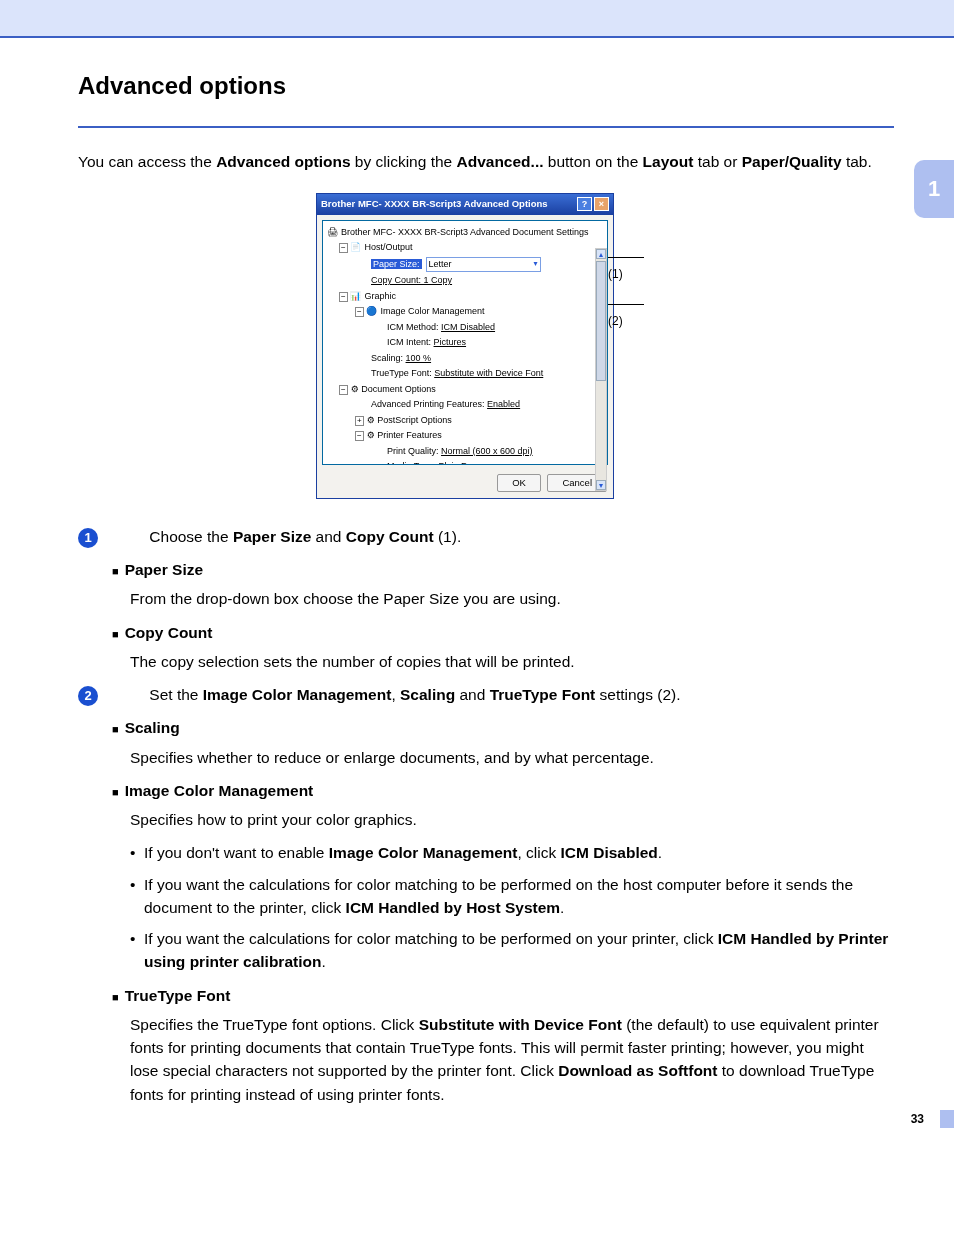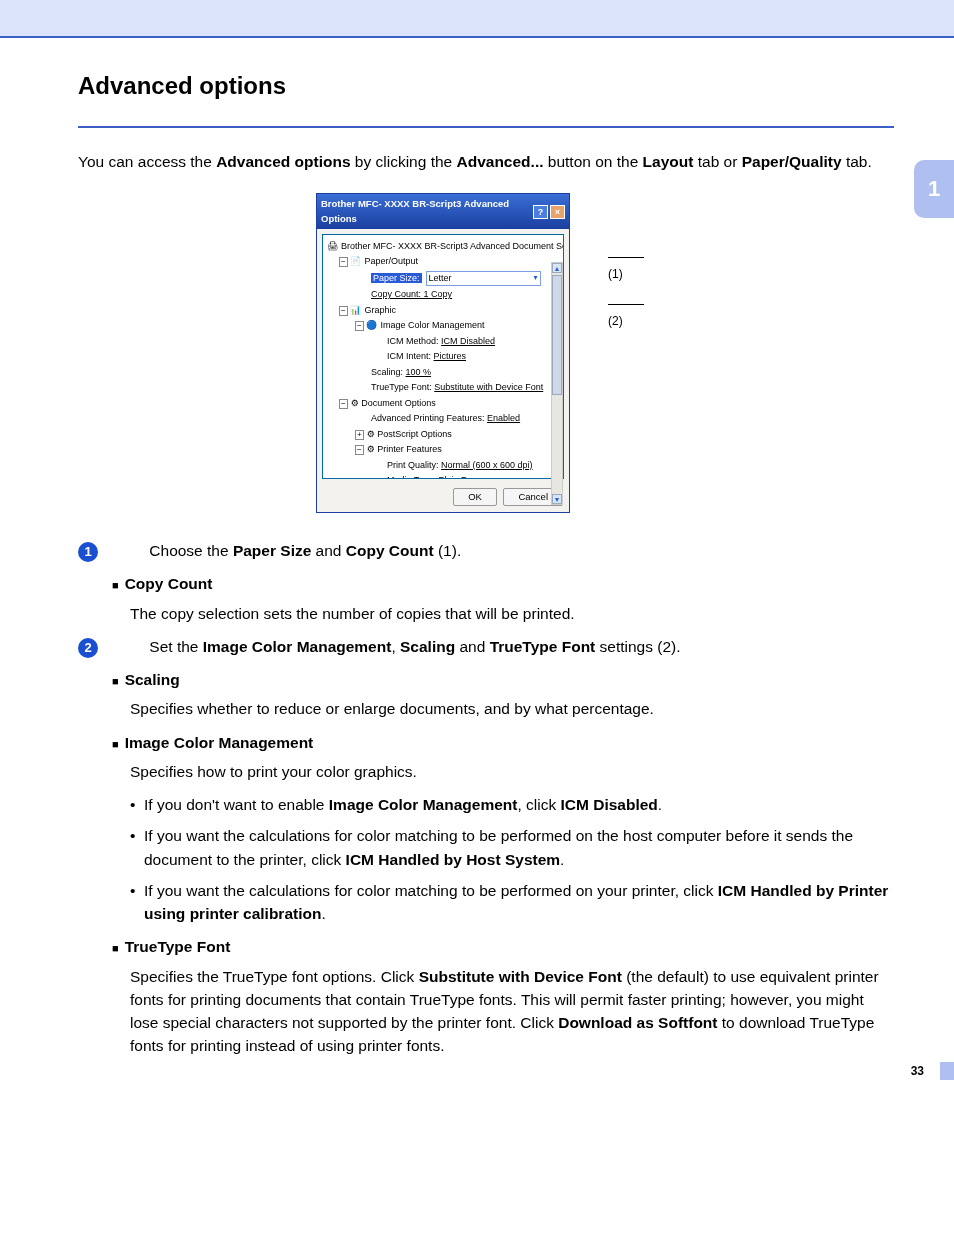--- a/index.html
+++ b/index.html
@@ -51,21 +51,21 @@
     font-size: 22px;
     font-weight: bold;
   }
   .intro b { font-weight: bold; }
   .dialog-figure {
     margin: 20px auto 26px auto;
     width: 340px;
     position: relative;
   }
   .dialog {
-    width: 254px;
+    width: 298px;
     border: 1px solid #1a3fa0;
     background: #f3f2ee;
     font-family: Tahoma, Arial, sans-serif;
     font-size: 9px;
   }
   .dlg-titlebar {
     background: linear-gradient(#3a6ed5,#1a3fa0);
     color: #fff;
     padding: 3px 4px;
     display: flex;
@@ -211,21 +211,21 @@
   <div class="dialog-figure">
     <div class="dialog">
       <div class="dlg-titlebar">
         <span class="ttl">Brother MFC- XXXX    BR-Script3 Advanced Options</span>
         <span class="tbtn help">?</span>
         <span class="tbtn">×</span>
       </div>
       <div style="position:relative;">
         <div class="dlg-body">
           <div class="tree-line">🖨 <span>Brother MFC- XXXX   BR-Script3 Advanced Document Settings</span></div>
-          <div class="tree-line indent1"><span class="box">−</span>📄 <span>Paper/Output</span></div>
+          <div class="tree-line indent1"><span class="box">−</span>📄 <span>Host/Output</span></div>
           <div class="tree-line indent3"><span class="hl">Paper Size:</span><span class="dropdown"><span>Letter</span></span></div>
           <div class="tree-line indent3"><span class="u">Copy Count: 1 Copy</span></div>
           <div class="tree-line indent1"><span class="box">−</span>📊 <span>Graphic</span></div>
           <div class="tree-line indent2"><span class="box">−</span>🔵 <span>Image Color Management</span></div>
           <div class="tree-line indent4"><span>ICM Method: </span><span class="u">ICM Disabled</span></div>
           <div class="tree-line indent4"><span>ICM Intent: </span><span class="u">Pictures</span></div>
           <div class="tree-line indent3"><span>Scaling: </span><span class="u">100 %</span></div>
           <div class="tree-line indent3"><span>TrueType Font: </span><span class="u">Substitute with Device Font</span></div>
           <div class="tree-line indent1"><span class="box">−</span>⚙ <span>Document Options</span></div>
           <div class="tree-line indent3"><span>Advanced Printing Features: </span><span class="u">Enabled</span></div>
@@ -247,20 +247,23 @@
       </div>
     </div>
     <div class="callout" style="top:54px;left:292px;"><span class="line" style="width:36px;"></span> <span>(1)</span></div>
     <div class="callout" style="top:101px;left:292px;"><span class="line" style="width:36px;"></span> <span>(2)</span></div>
   </div>
 
   <div class="step-block">
     <span class="step-num">1</span>
     <span class="step-text"><span>Choose the </span><b>Paper Size</b><span> and </span><b>Copy Count</b><span> (1).</span></span>
     <div class="sub-list">
+      <div class="sub-item"><span class="sq">■</span><b>Paper Size</b>
+        <div class="sub-desc">From the drop-down box choose the Paper Size you are using.</div>
+      </div>
       <div class="sub-item"><span class="sq">■</span><b>Copy Count</b>
         <div class="sub-desc">The copy selection sets the number of copies that will be printed.</div>
       </div>
     </div>
   </div>
 
   <div class="step-block">
     <span class="step-num">2</span>
     <span class="step-text"><span>Set the </span><b>Image Color Management</b><span>, </span><b>Scaling</b><span> and </span><b>TrueType Font</b><span> settings (2).</span></span>
     <div class="sub-list">

